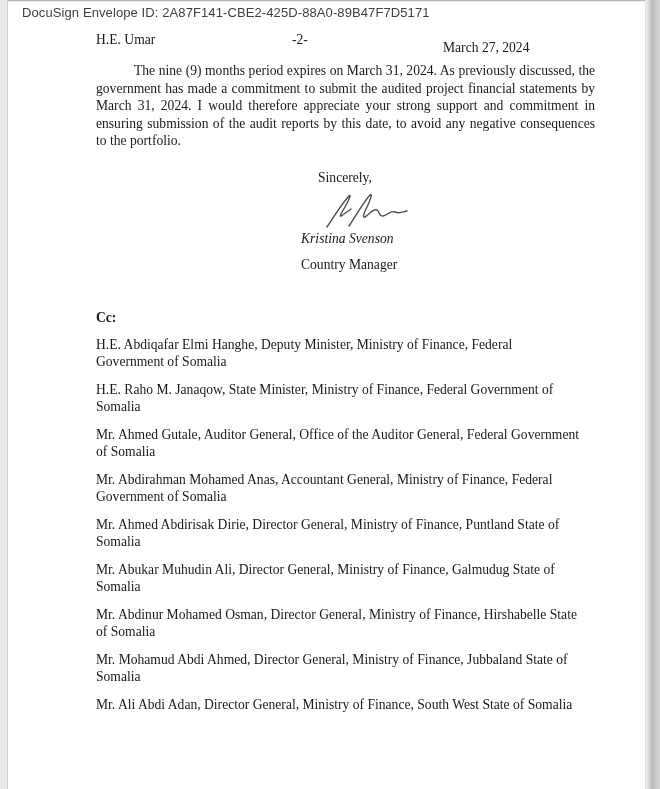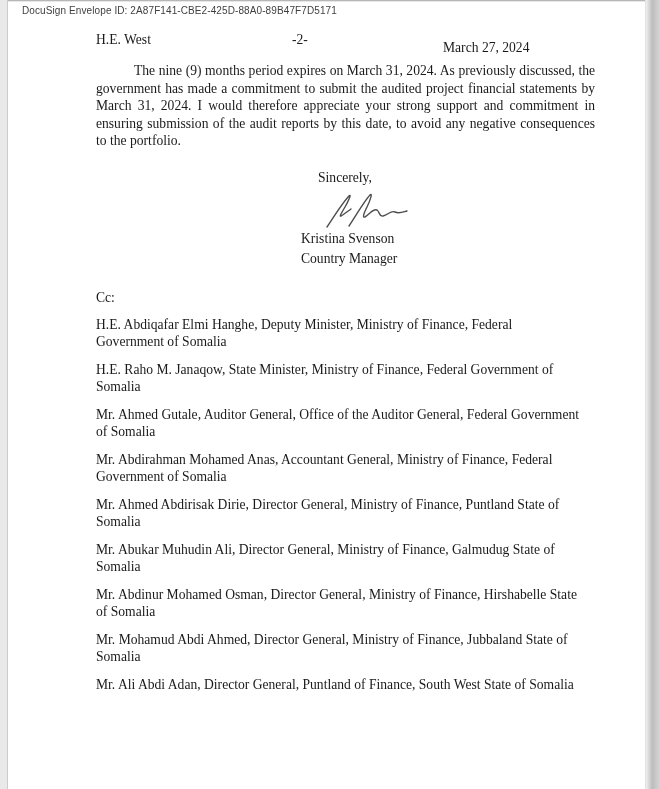--- a/index.html
+++ b/index.html
@@ -20,57 +20,57 @@
     background: #e9e9e9; border-right: 1px solid #cccccc;
   }
   .right-strip {
     position: absolute; right: 0; top: 0; width: 14px; height: 789px;
     background: linear-gradient(to right, #f0f0f0, #bdbdbd 45%, #d6d6d6);
     border-left: 1px solid #e2e2e2;
   }
   .docusign-bar {
     position: absolute; left: 22px; top: 5px;
     font-family: "Liberation Sans", sans-serif;
-    font-size: 10px; color: #3f3f3f; letter-spacing: 0.1px;
+    font-size: 13px; color: #3f3f3f; letter-spacing: 0.1px;
   }
   .letter {
     position: absolute; left: 96px; top: 31px; width: 499px;
     font-size: 13.6px; line-height: 17.5px;
   }
   .header-row { position: relative; height: 17px; }
   .header-row .addressee { position: absolute; left: 0; top: 0; }
   .header-row .page-number { position: absolute; left: 196px; top: 0; }
   .header-row .date { position: absolute; left: 347px; top: 8px; }
   .body-paragraph {
     margin: 14px 0 8px 0;
     text-indent: 38px;
     text-align: justify;
   }
   .closing { margin: 19px 0 0 222px; }
   .signature-svg { display: block; margin: 5px 0 0 224px; }
-  .signer-name  { margin: 1px 0 2px 205px; }
+  .signer-name  { margin: 1px 0 8px 205px; font-style: italic; }
   .signer-title { margin: 0 0 0 205px; }
-  .cc-label { margin: 22px 0 0 0; font-weight: normal; }
+  .cc-label { margin: 36px 0 0 0; font-weight: bold; }
   .cc-list { margin-top: 9px; }
   .cc-item { margin: 0 16px 10px 0; }
   .cc-item.justified { text-align: justify; text-align-last: left; }
 </style>
 </head>
 <body>
 
 <div class="top-edge"></div>
 <div class="left-strip"></div>
 <div class="right-strip"></div>
 
 <div class="docusign-bar">DocuSign Envelope ID: 2A87F141-CBE2-425D-88A0-89B47F7D5171</div>
 
 <div class="letter">
 
   <div class="header-row">
-    <span class="addressee">H.E. West</span>
+    <span class="addressee">H.E. Umar</span>
     <span class="page-number">-2-</span>
     <span class="date">March 27, 2024</span>
   </div>
 
   <p class="body-paragraph">The nine (9) months period expires on March 31, 2024. As previously discussed, the government has made a commitment to submit the audited project financial statements by March 31, 2024. I would therefore appreciate your strong support and commitment in ensuring submission of the audit reports by this date, to avoid any negative consequences to the portfolio.</p>
 
   <div class="closing">Sincerely,</div>
 
   <svg class="signature-svg" width="92" height="38" viewBox="0 0 92 38" aria-hidden="true">
     <g fill="none" stroke="#2e2e2e" stroke-width="1.4" stroke-linecap="round" opacity="0.85">
@@ -86,16 +86,16 @@
 
   <div class="cc-list">
       <div class="cc-item">H.E. Abdiqafar Elmi Hanghe, Deputy Minister, Ministry of Finance, Federal Government of Somalia</div>
       <div class="cc-item">H.E. Raho M. Janaqow, State Minister, Ministry of Finance, Federal Government of Somalia</div>
       <div class="cc-item justified">Mr. Ahmed Gutale, Auditor General, Office of the Auditor General, Federal Government of Somalia</div>
       <div class="cc-item">Mr. Abdirahman Mohamed Anas, Accountant General, Ministry of Finance, Federal Government of Somalia</div>
       <div class="cc-item">Mr. Ahmed Abdirisak Dirie, Director General, Ministry of Finance, Puntland State of Somalia</div>
       <div class="cc-item">Mr. Abukar Muhudin Ali, Director General, Ministry of Finance, Galmudug State of Somalia</div>
       <div class="cc-item">Mr. Abdinur Mohamed Osman, Director General, Ministry of Finance, Hirshabelle State of Somalia</div>
       <div class="cc-item">Mr. Mohamud Abdi Ahmed, Director General, Ministry of Finance, Jubbaland State of Somalia</div>
-      <div class="cc-item">Mr. Ali Abdi Adan, Director General, Puntland of Finance, South West State of Somalia</div>
+      <div class="cc-item">Mr. Ali Abdi Adan, Director General, Ministry of Finance, South West State of Somalia</div>
     </div>
 
 </div>
 
 </body></html>

